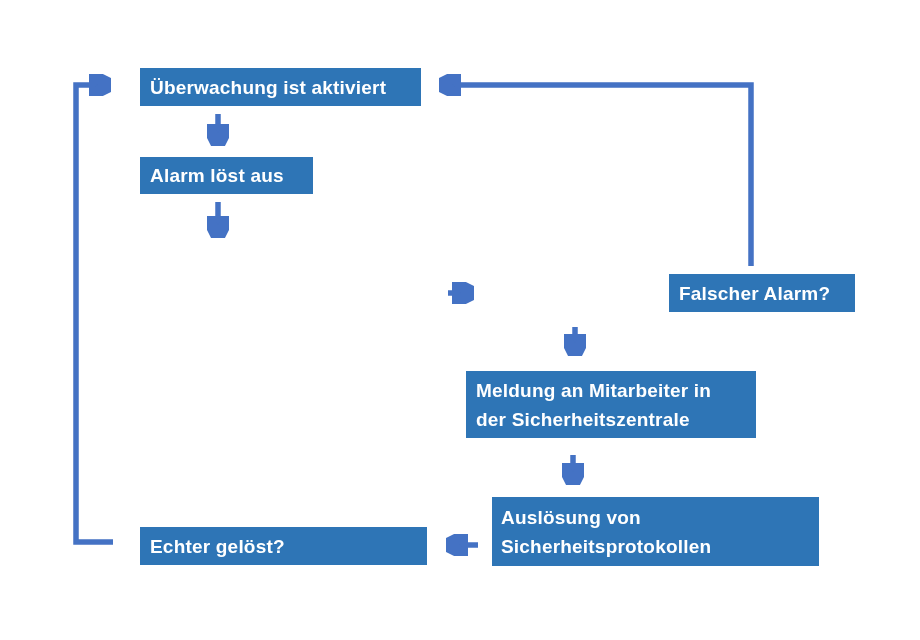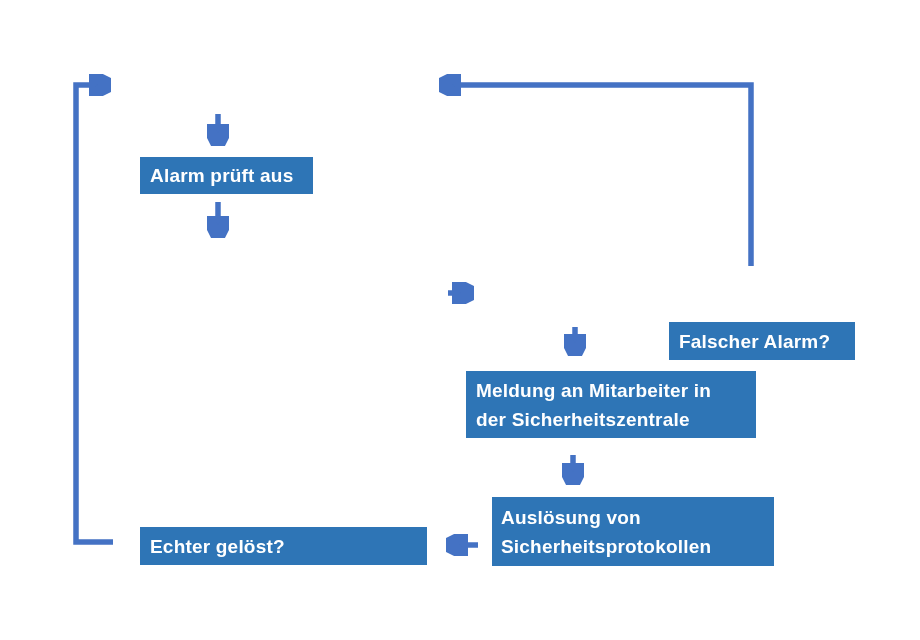--- a/index.html
+++ b/index.html
@@ -24,23 +24,23 @@
   .node{
     position:absolute;display:flex;align-items:center;
     background:var(--node-fill);color:var(--node-text);
     font-size:19px;font-weight:700;line-height:29px;
     padding:0 8px 0 10px;white-space:pre-line;letter-spacing:0.2px;
   }
   .n-monitoring { left:140px; top:68px;  width:281px; height:38px; }
   .n-alarm      { left:140px; top:157px; width:173px; height:37px; }
   .n-system     { left:140px; top:245px; width:286px; height:67px; }
   .n-echter     { left:497px; top:274px; width:161px; height:38px; }
-  .n-falscher   { left:669px; top:274px; width:186px; height:38px;margin-top:48px; }
+  .n-falscher   { left:669px; top:274px; width:186px; height:38px; }
   .n-meldung    { left:466px; top:371px; width:290px; height:67px; }
-  .n-ausloesung { left:492px; top:497px; width:282px; height:69px;padding-left:9px; }
+  .n-ausloesung { left:492px; top:497px; width:327px; height:69px;padding-left:9px; }
   .n-problem    { left:140px; top:527px; width:287px; height:38px; }
 </style>
 </head>
 <body>
 
 <div class="canvas">
 
   <svg class="edges" viewBox="0 0 920 640" xmlns="http://www.w3.org/2000/svg">
     <defs>
       <marker id="arrowhead" viewBox="0 0 10 10" refX="8" refY="5" markerWidth="4" markerHeight="4" orient="auto-start-reverse">
@@ -58,22 +58,23 @@
 
     <path d="M573,455 L573,481" marker-end="url(#arrowhead)"></path>
 
     <path d="M478,545 L450,545" marker-end="url(#arrowhead)"></path>
 
     <path d="M113,542 L76,542 L76,85 L107,85" marker-end="url(#arrowhead)"></path>
 
     <path d="M751,266 L751,85 L443,85" marker-end="url(#arrowhead)"></path>
   </svg>
 
+  <div class="node n-monitoring">Überwachung ist aktiviert</div>
 
-  <div class="node n-alarm">Alarm prüft aus</div>
+  <div class="node n-alarm">Alarm löst aus</div>
 
 
 
   <div class="node n-falscher">Falscher Alarm?</div>
 
   <div class="node n-meldung">Meldung an Mitarbeiter in
 der Sicherheitszentrale</div>
 
   <div class="node n-ausloesung">Auslösung von
 Sicherheitsprotokollen</div>

